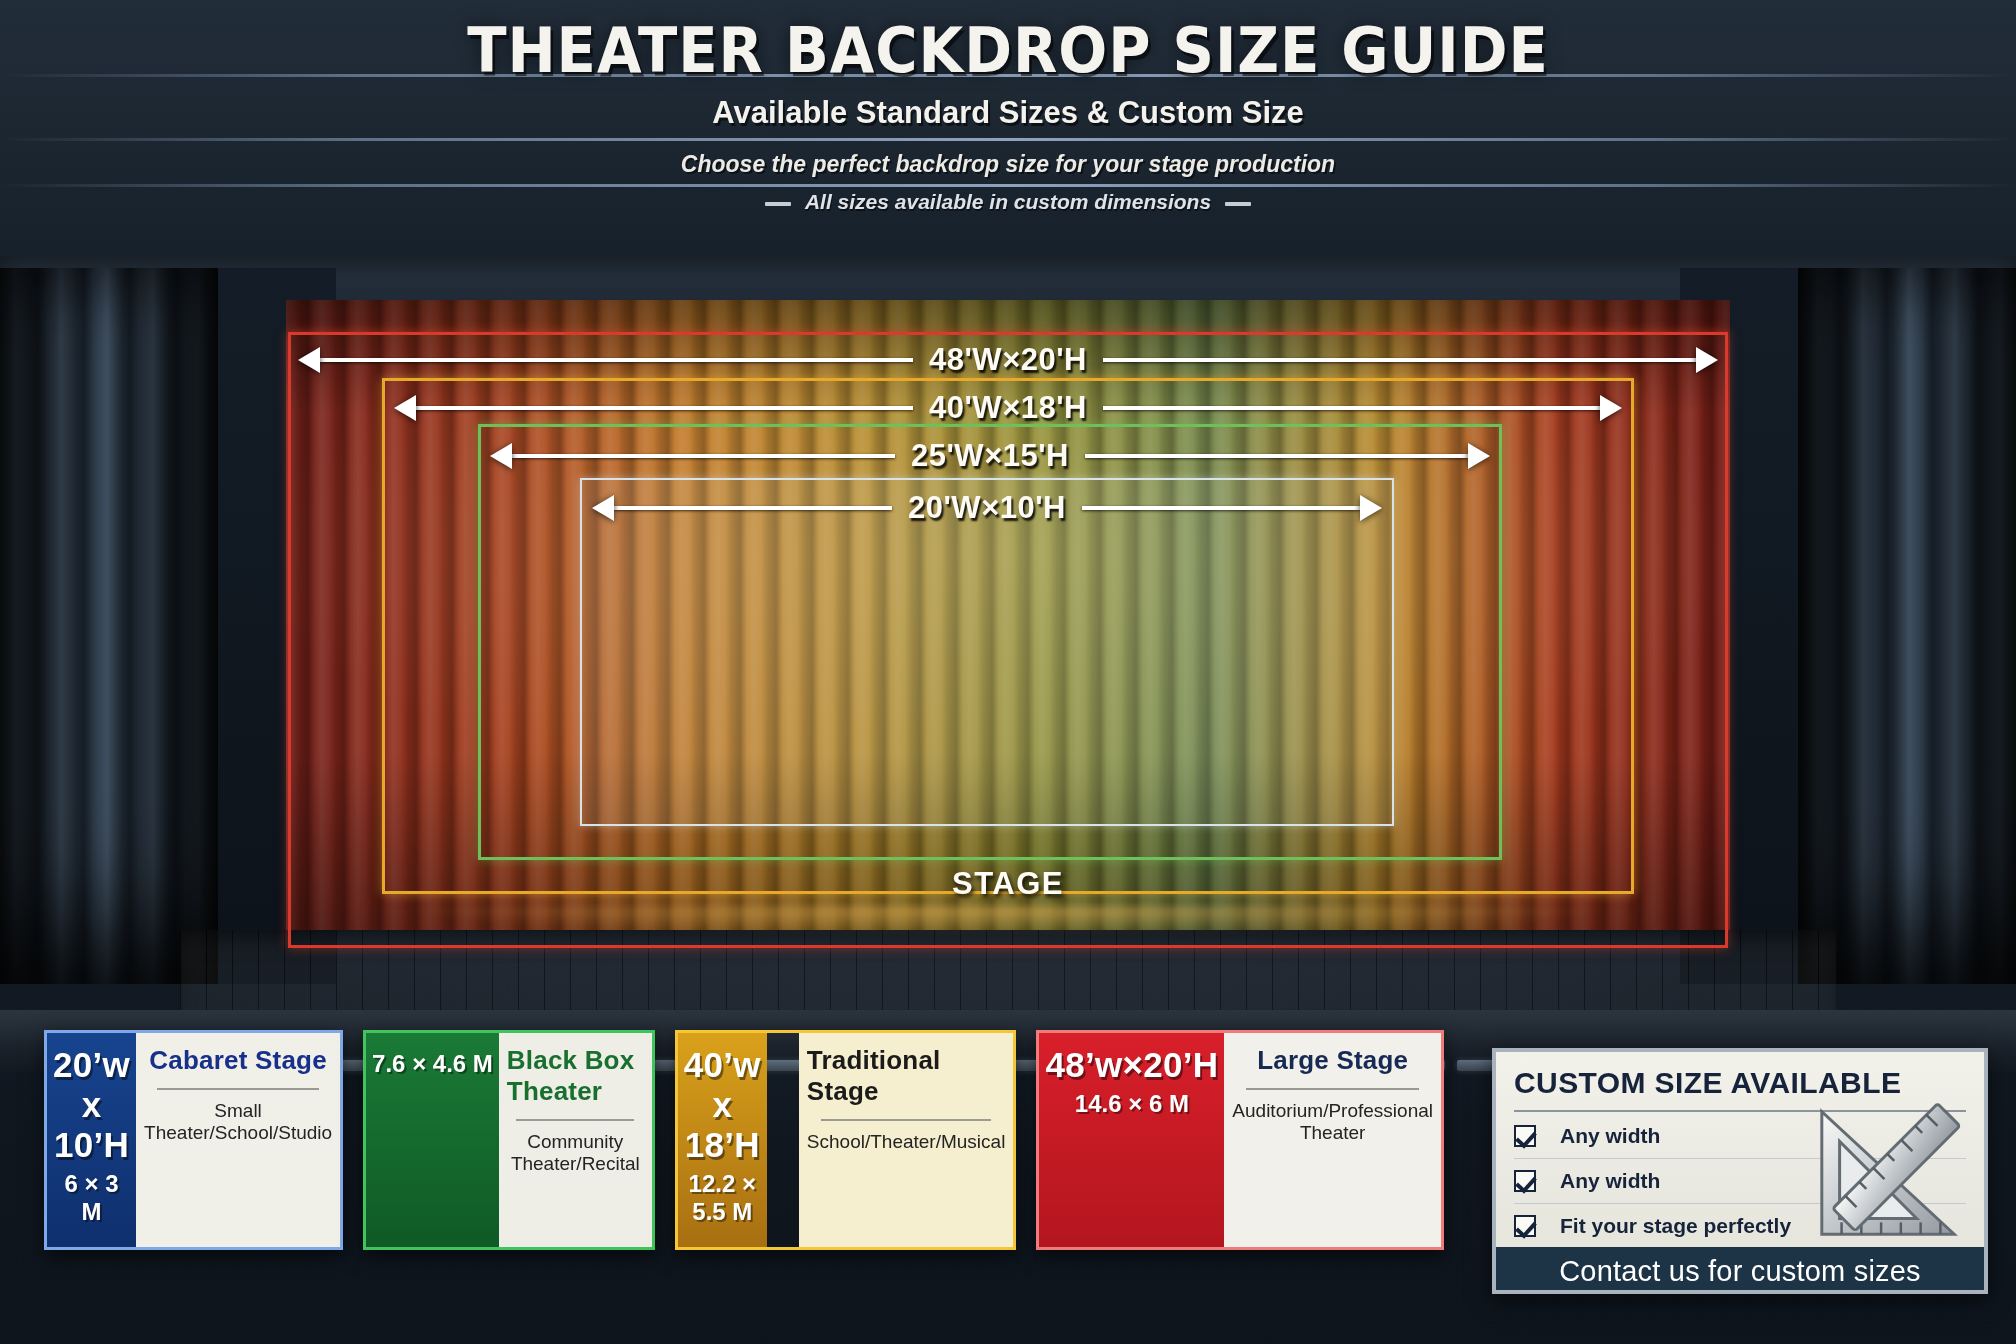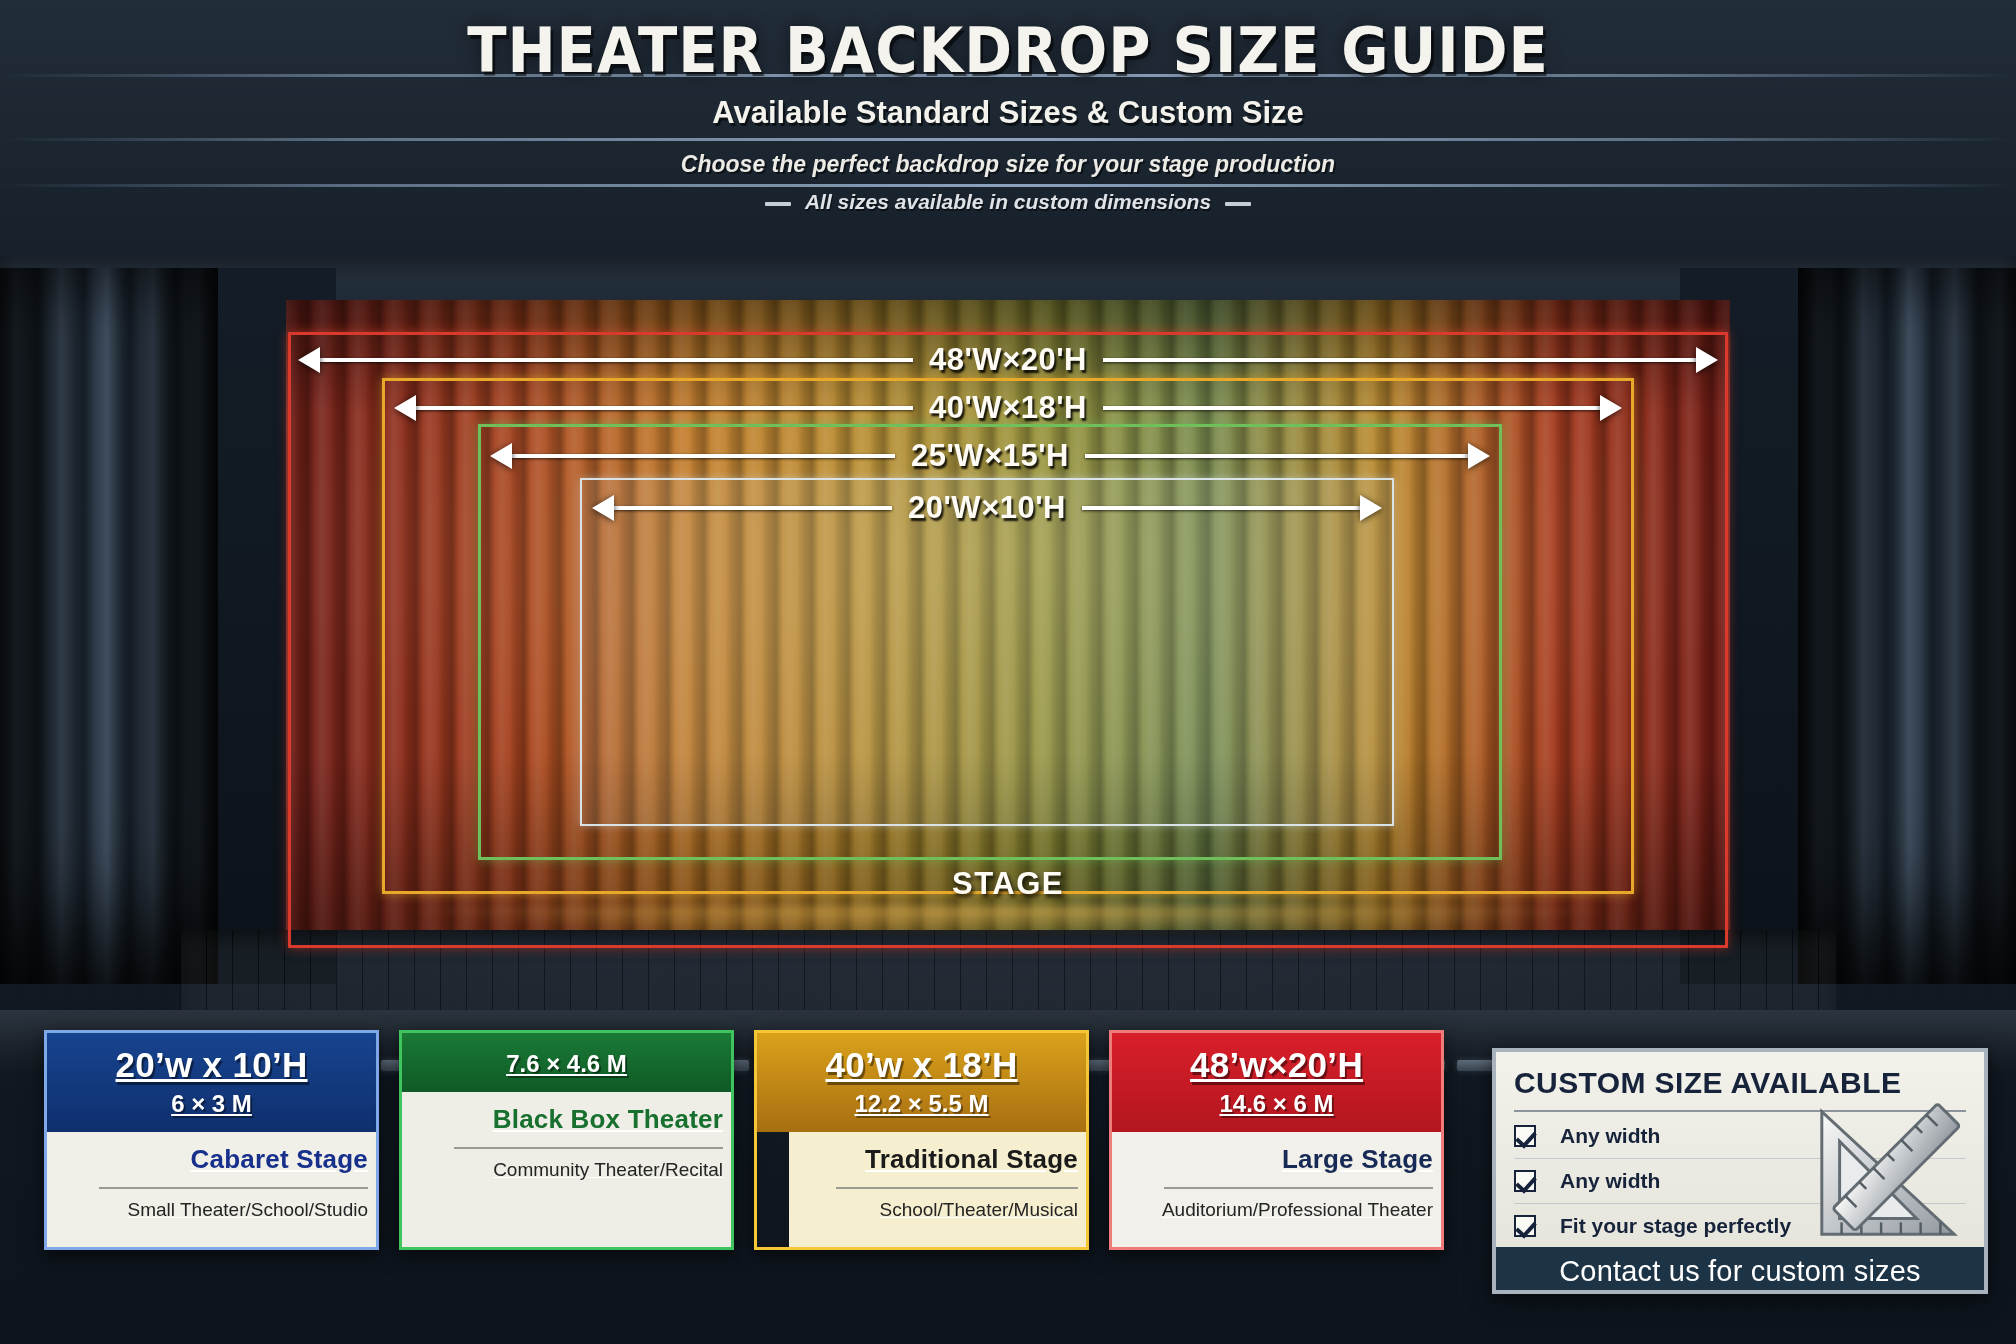--- a/index.html
+++ b/index.html
@@ -163,38 +163,37 @@
     font-size:31px; font-weight:900; letter-spacing:1.5px; color:#fffdf5;
     text-shadow:2px 3px 4px rgba(0,0,0,.85);
   }
 
   
   .cards{
     position:absolute; left:44px; top:1030px; width:1400px; height:220px;
     display:flex; gap:20px; z-index:14;
   }
   .card{
-    flex:1; display:flex; flex-direction:column;
+    flex:1; display:flex; 
     border:3px solid rgba(255,255,255,.35);
     box-shadow:0 6px 18px rgba(0,0,0,.6);
-    text-decoration:underline;
   }
   .card-head{
     padding:12px 6px 14px; text-align:center; color:#fff;
   }
   .card-dim{
     font-size:35px; font-weight:900; letter-spacing:.3px;
     text-shadow:2px 3px 0 rgba(0,0,0,.45);
   }
   .card-met{
     margin-top:5px; font-size:24px; font-weight:800;
     text-shadow:2px 2px 0 rgba(0,0,0,.4);
   }
   .card-body{
-    flex:1; display:flex; flex-direction:column; align-items:flex-end;
+    flex:1; display:flex; flex-direction:column; align-items:center;
     justify-content:flex-start; padding:12px 8px 10px;
   }
   .card-name{ font-size:26px; font-weight:900; letter-spacing:.2px; }
   .card-sep{ width:86%; height:2px; background:#9a9a95; margin:12px 0 10px; }
   .card-use{ font-size:19px; color:#242424; font-weight:500; text-align:center; }
 
   
   .custom-panel{
     position:absolute; left:1492px; top:1048px; width:496px; height:246px; z-index:14;
     background:linear-gradient(180deg,#f2f1ea,#e4e3da);

